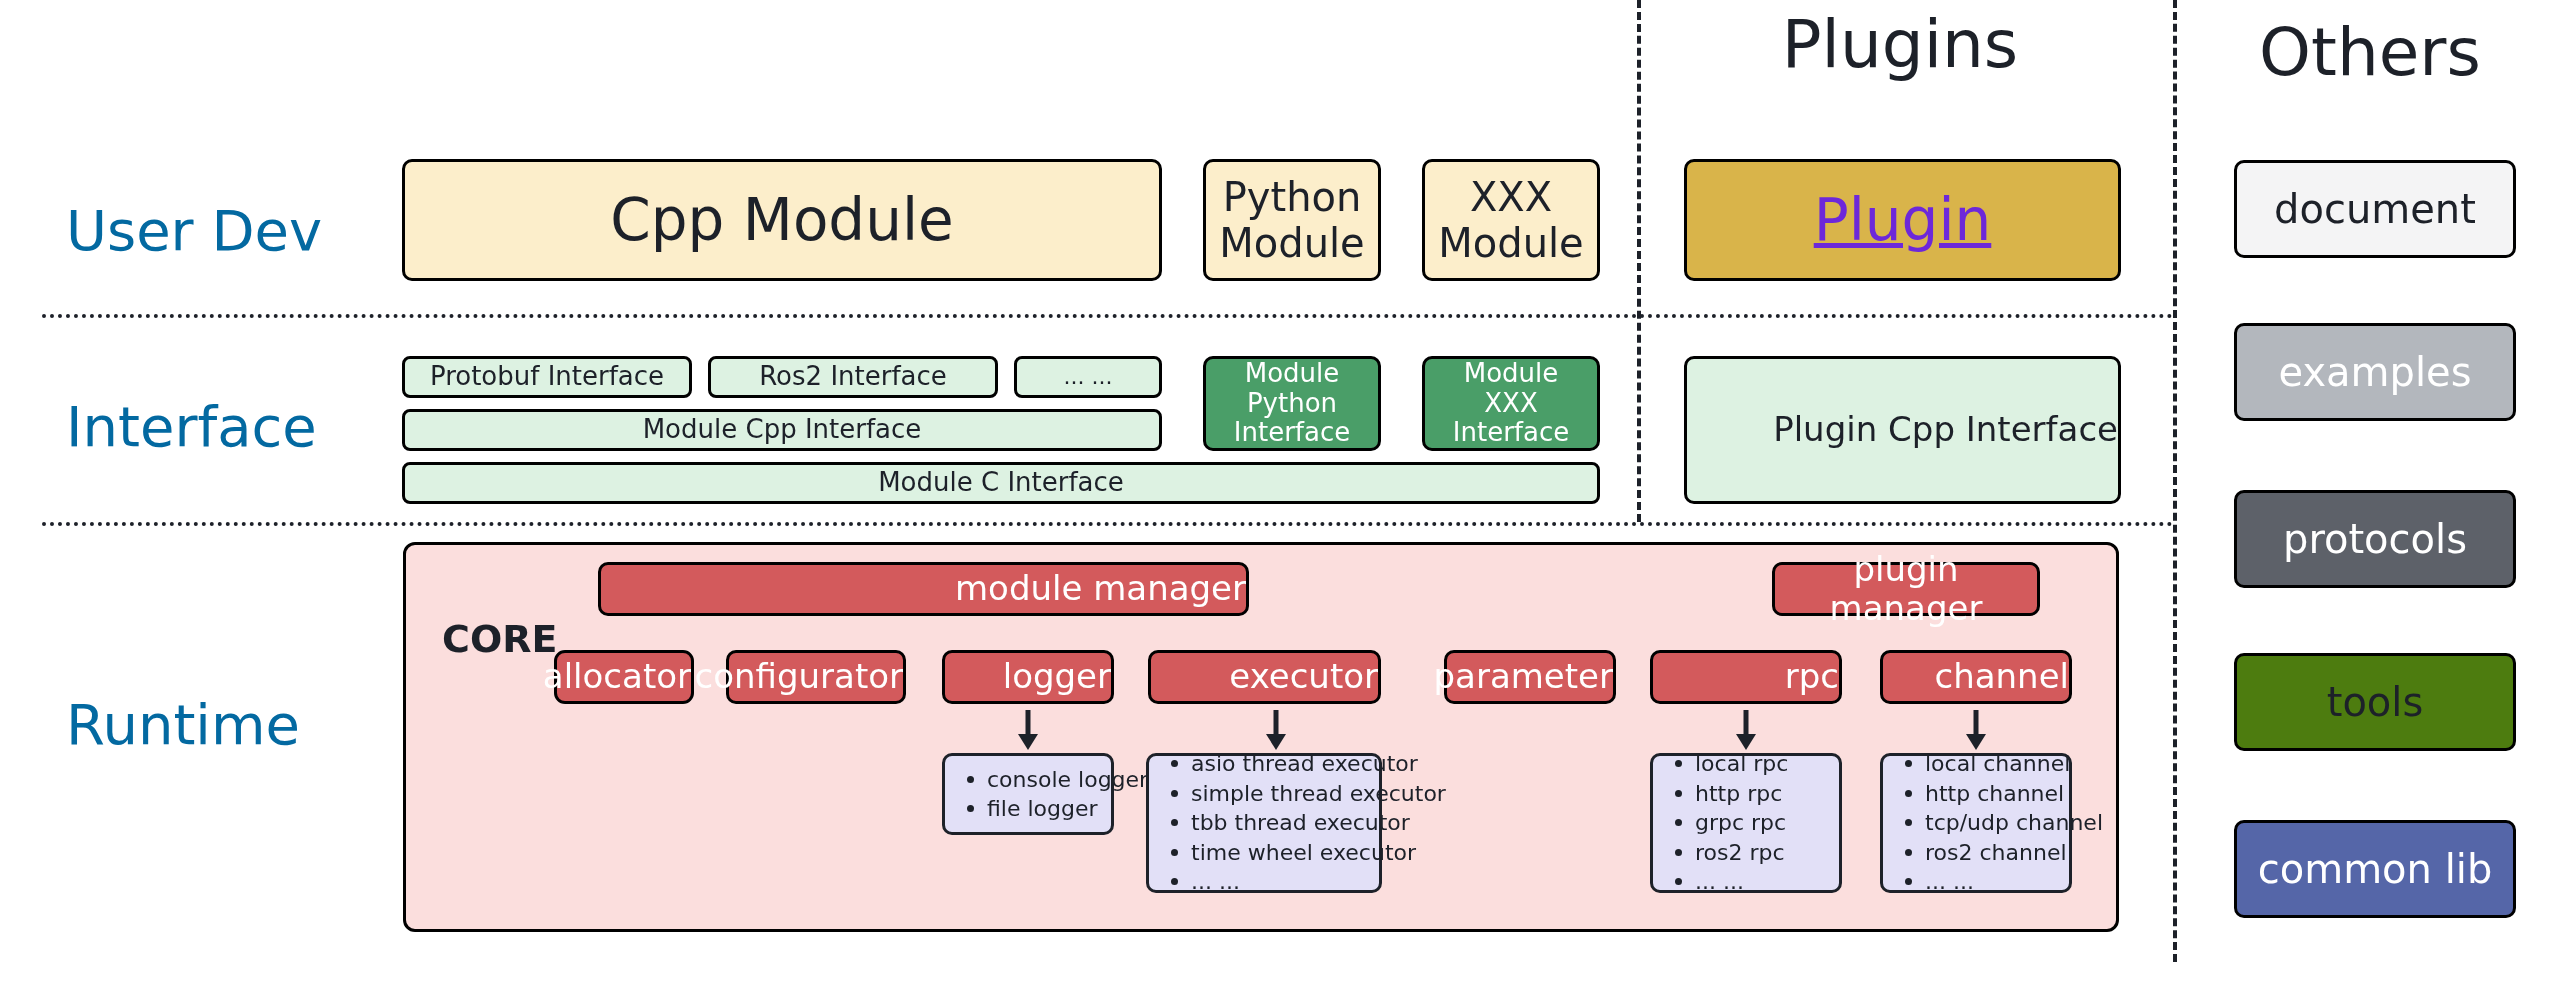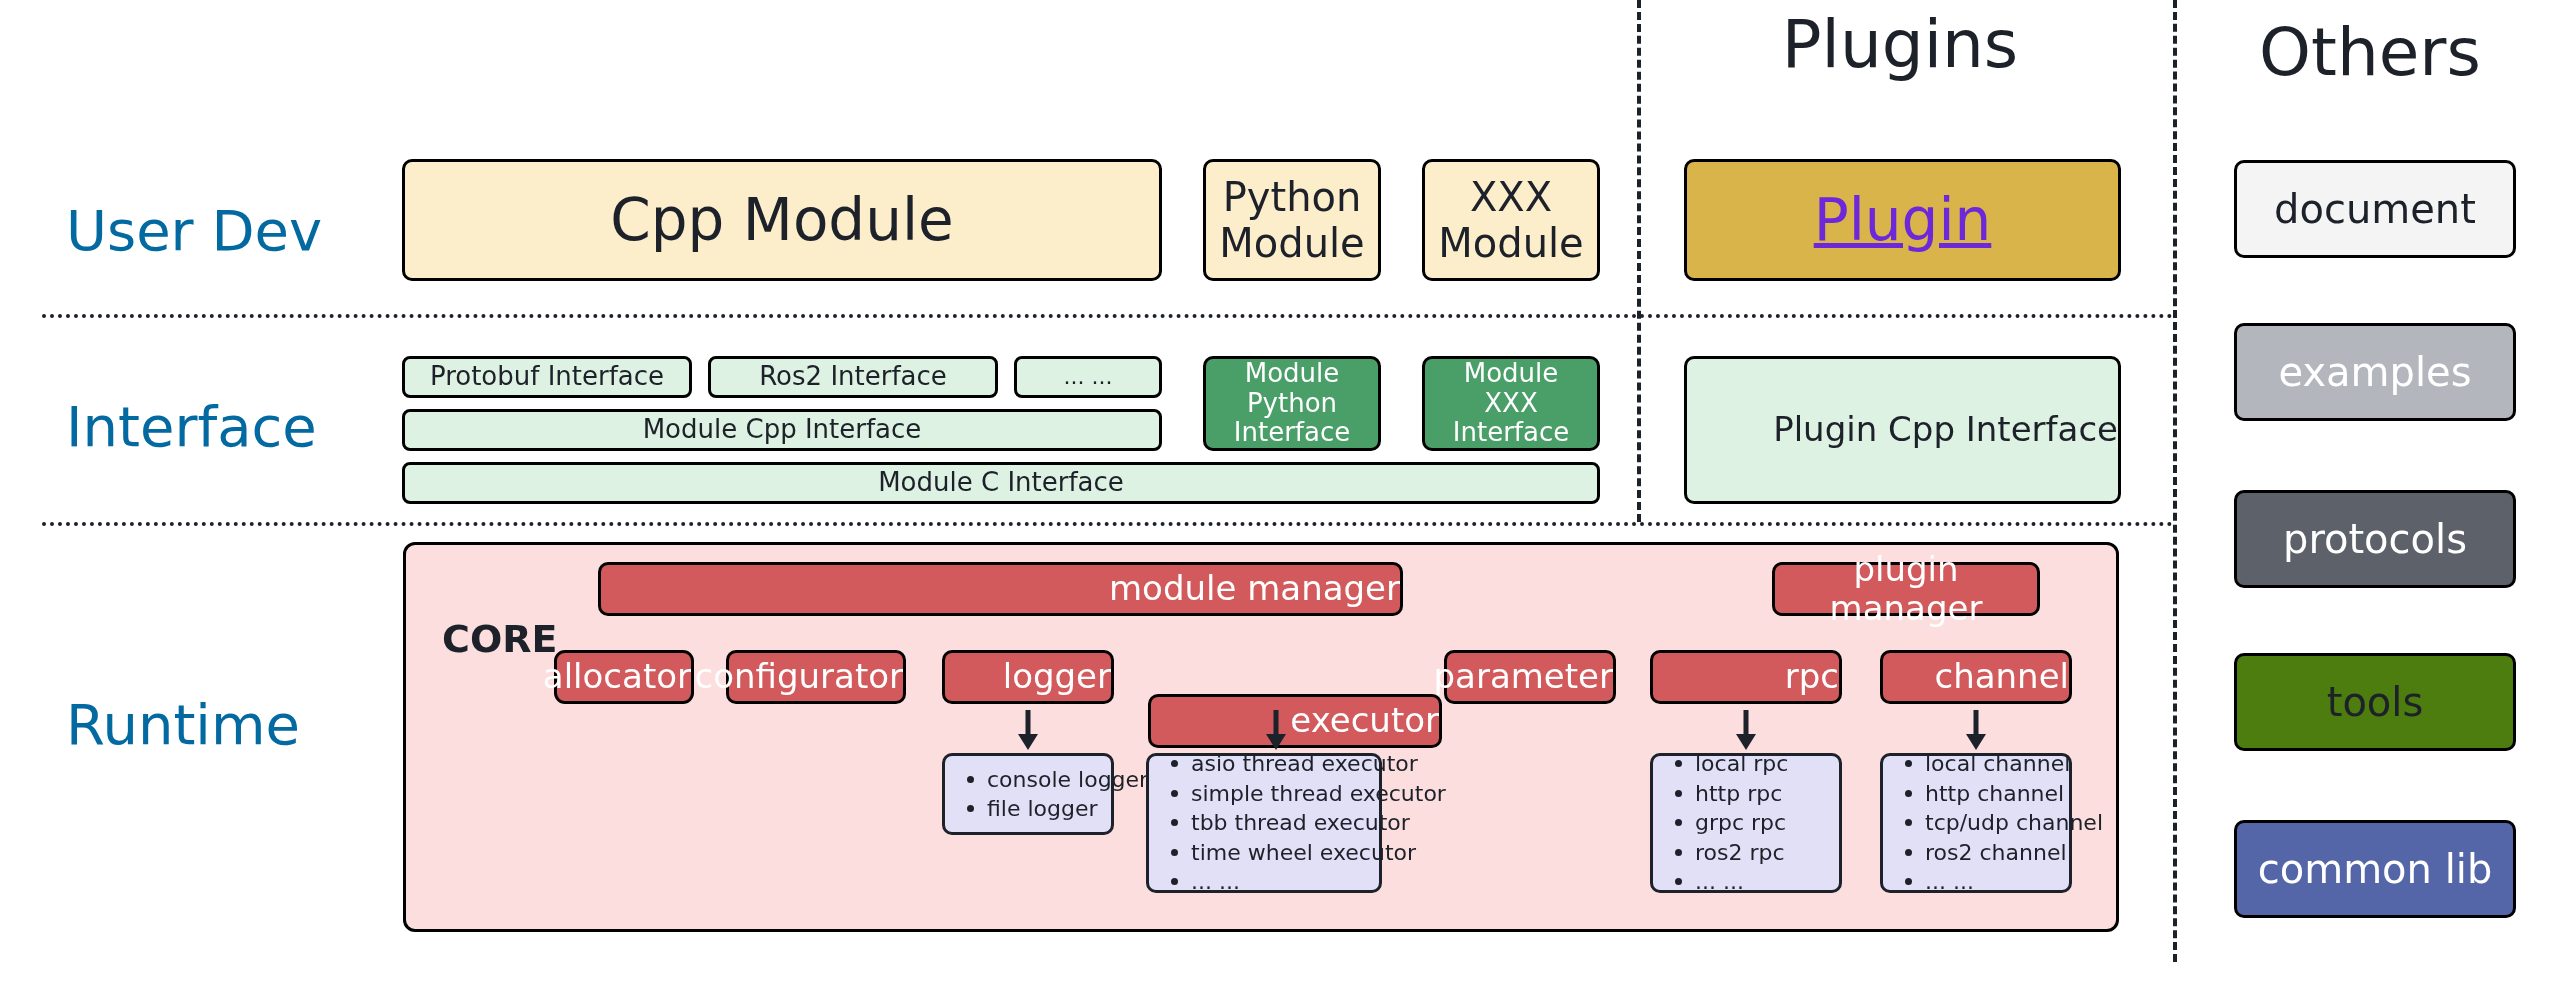--- a/index.html
+++ b/index.html
@@ -207,41 +207,41 @@
   </div>
 
   <div class="box fill-mint t-md" style="left:1684px; top:356px; width:437px; height:148px;">
     <span>Plugin Cpp Interface</span>
   </div>
 
   <div class="box fill-pinkbg" style="left:403px; top:542px; width:1716px; height:390px; border-radius:12px;"></div>
 
   <div id="core-label" class="t-core" style="left:442px; top:617px;">CORE</div>
 
-  <div class="box fill-red t-md" style="left:598px; top:562px; width:805px; height:54px;">
+  <div class="box fill-red t-md" style="left:598px; top:562px; width:651px; height:54px;">
     <span>module manager</span>
   </div>
 
   <div class="box fill-red t-md" style="left:1772px; top:562px; width:268px; height:54px;">
     <span>plugin manager</span>
   </div>
 
   <div class="box fill-red t-md" style="left:554px; top:650px; width:140px; height:54px;border-radius:11px;">
     <span>allocator</span>
   </div>
 
   <div class="box fill-red t-md" style="left:726px; top:650px; width:180px; height:54px;">
     <span>configurator</span>
   </div>
 
   <div class="box fill-red t-md" style="left:942px; top:650px; width:172px; height:54px;">
     <span>logger</span>
   </div>
 
-  <div class="box fill-red t-md" style="left:1148px; top:650px; width:294px; height:54px;margin-top:44px;">
+  <div class="box fill-red t-md" style="left:1148px; top:650px; width:233px; height:54px;">
     <span>executor</span>
   </div>
 
   <div class="box fill-red t-md" style="left:1444px; top:650px; width:172px; height:54px;">
     <span>parameter</span>
   </div>
 
   <div class="box fill-red t-md" style="left:1650px; top:650px; width:192px; height:54px;">
     <span>rpc</span>
   </div>

